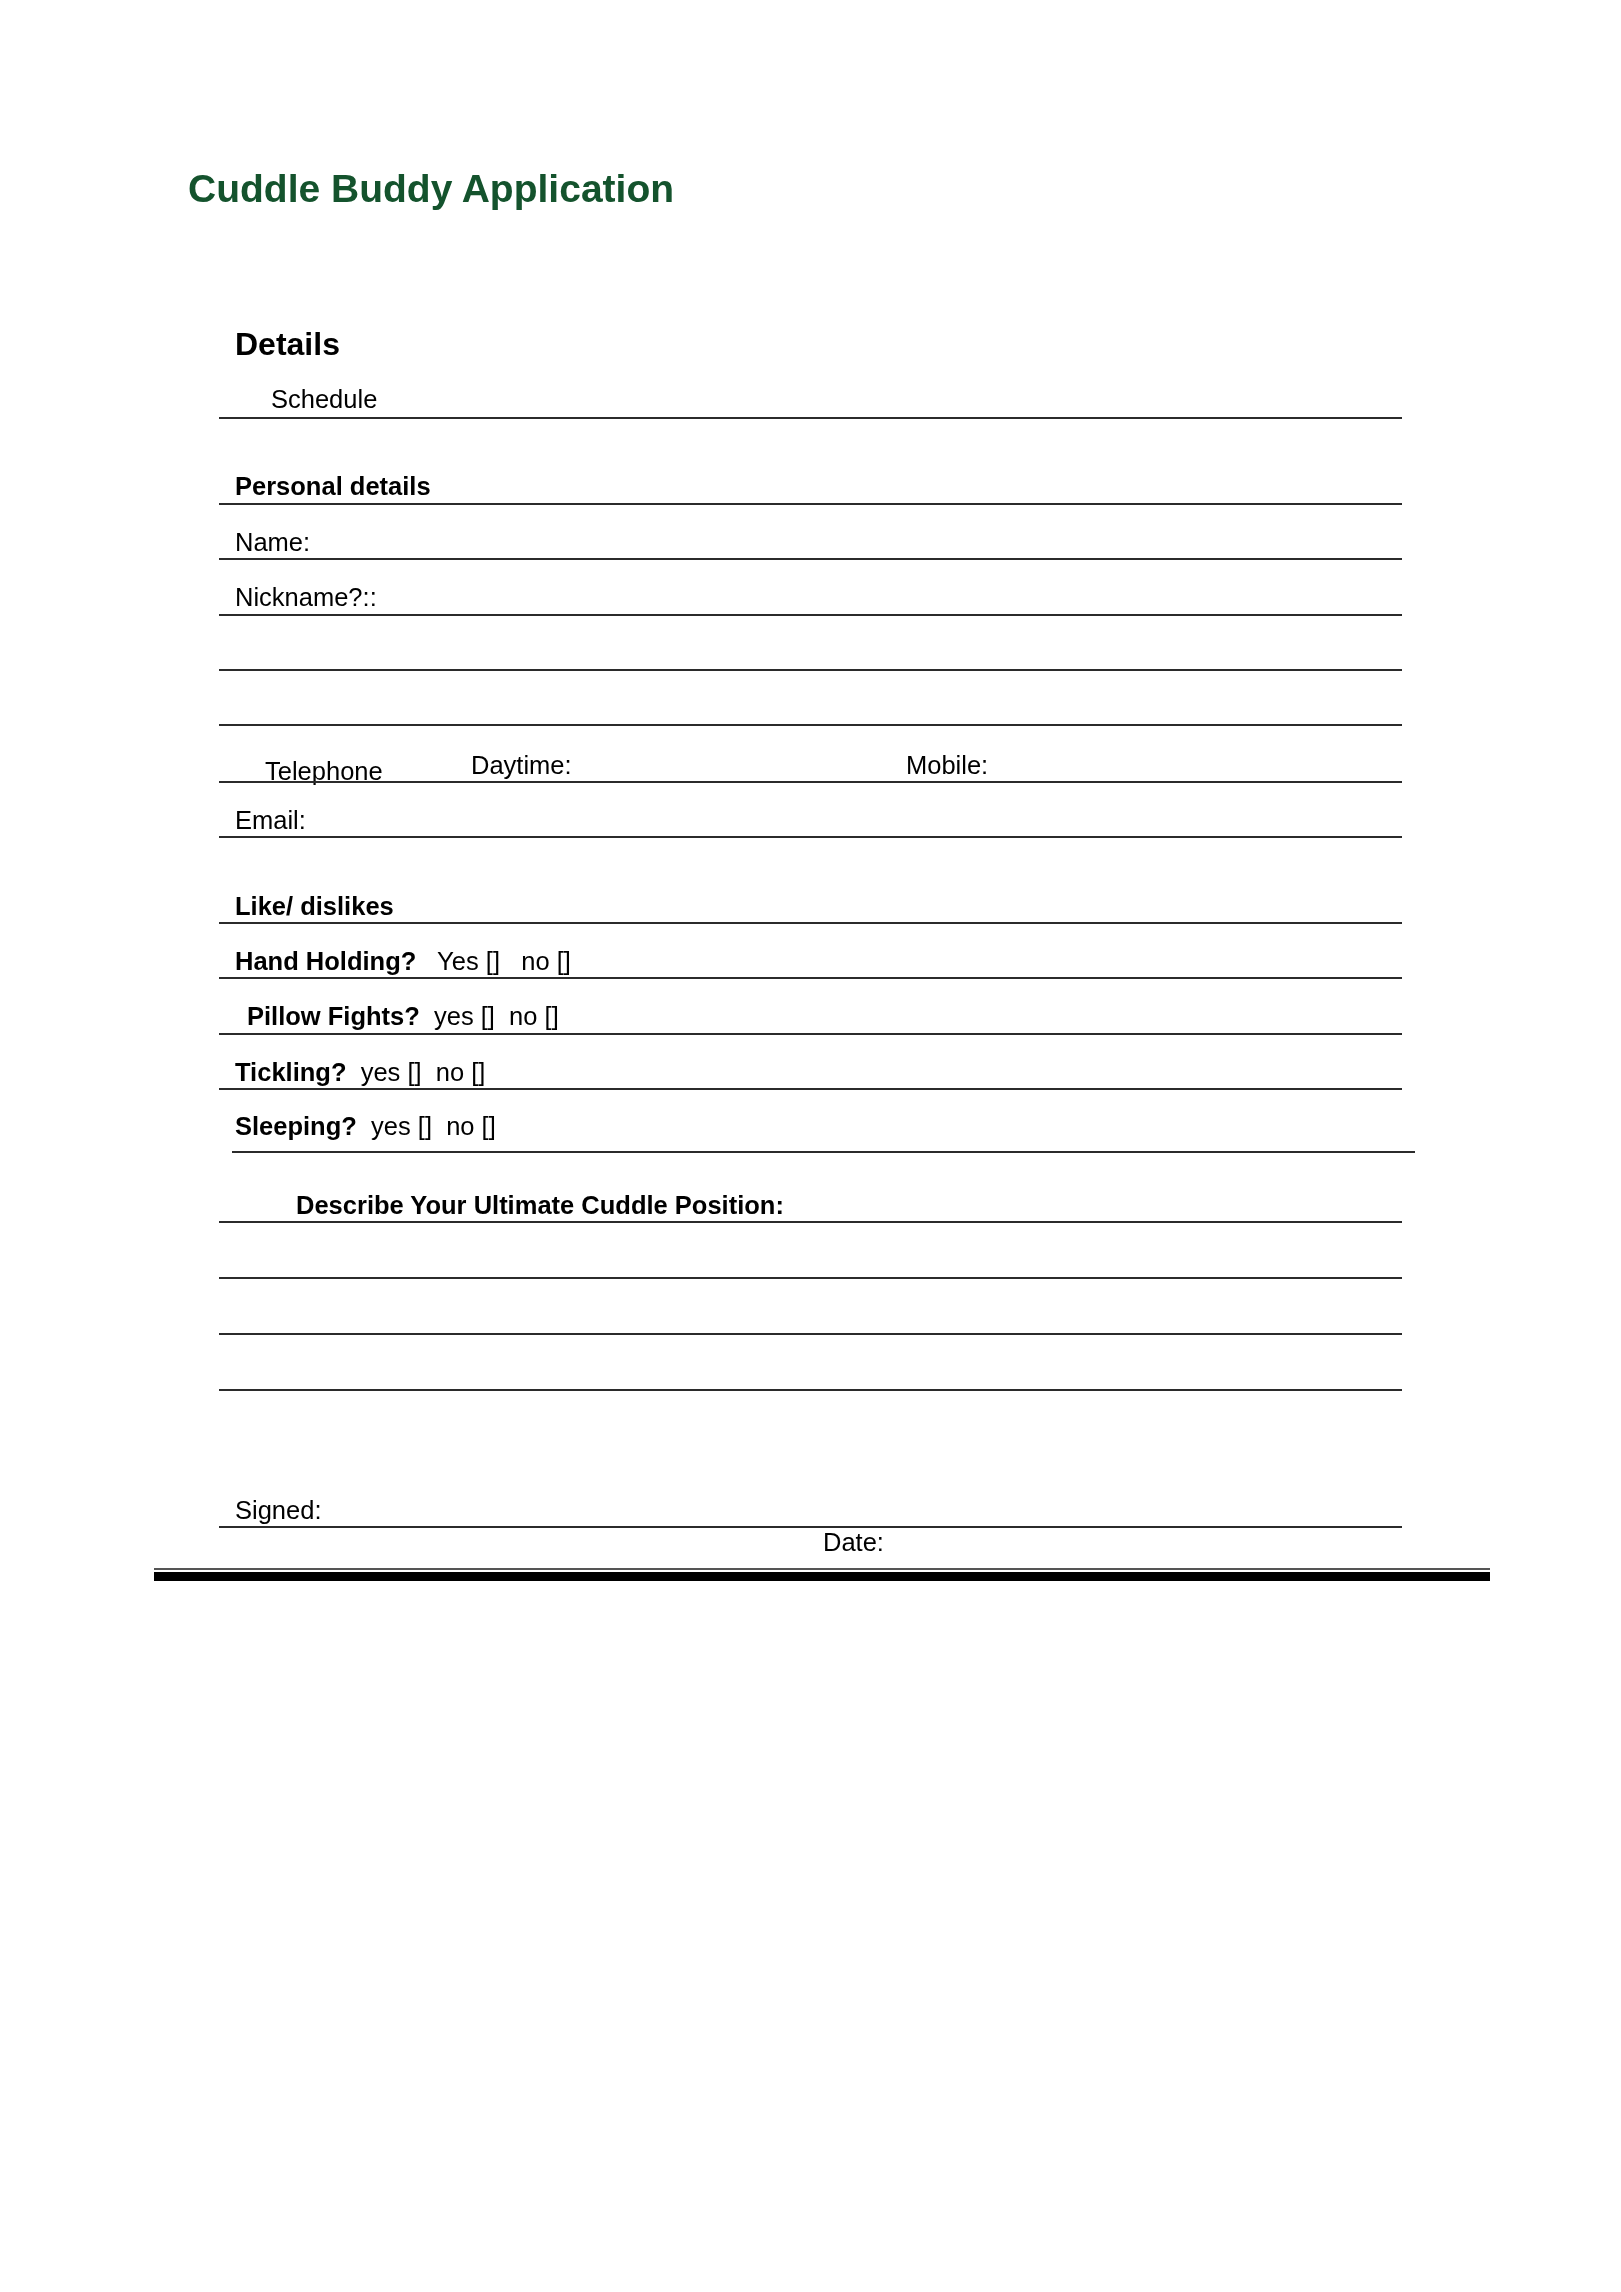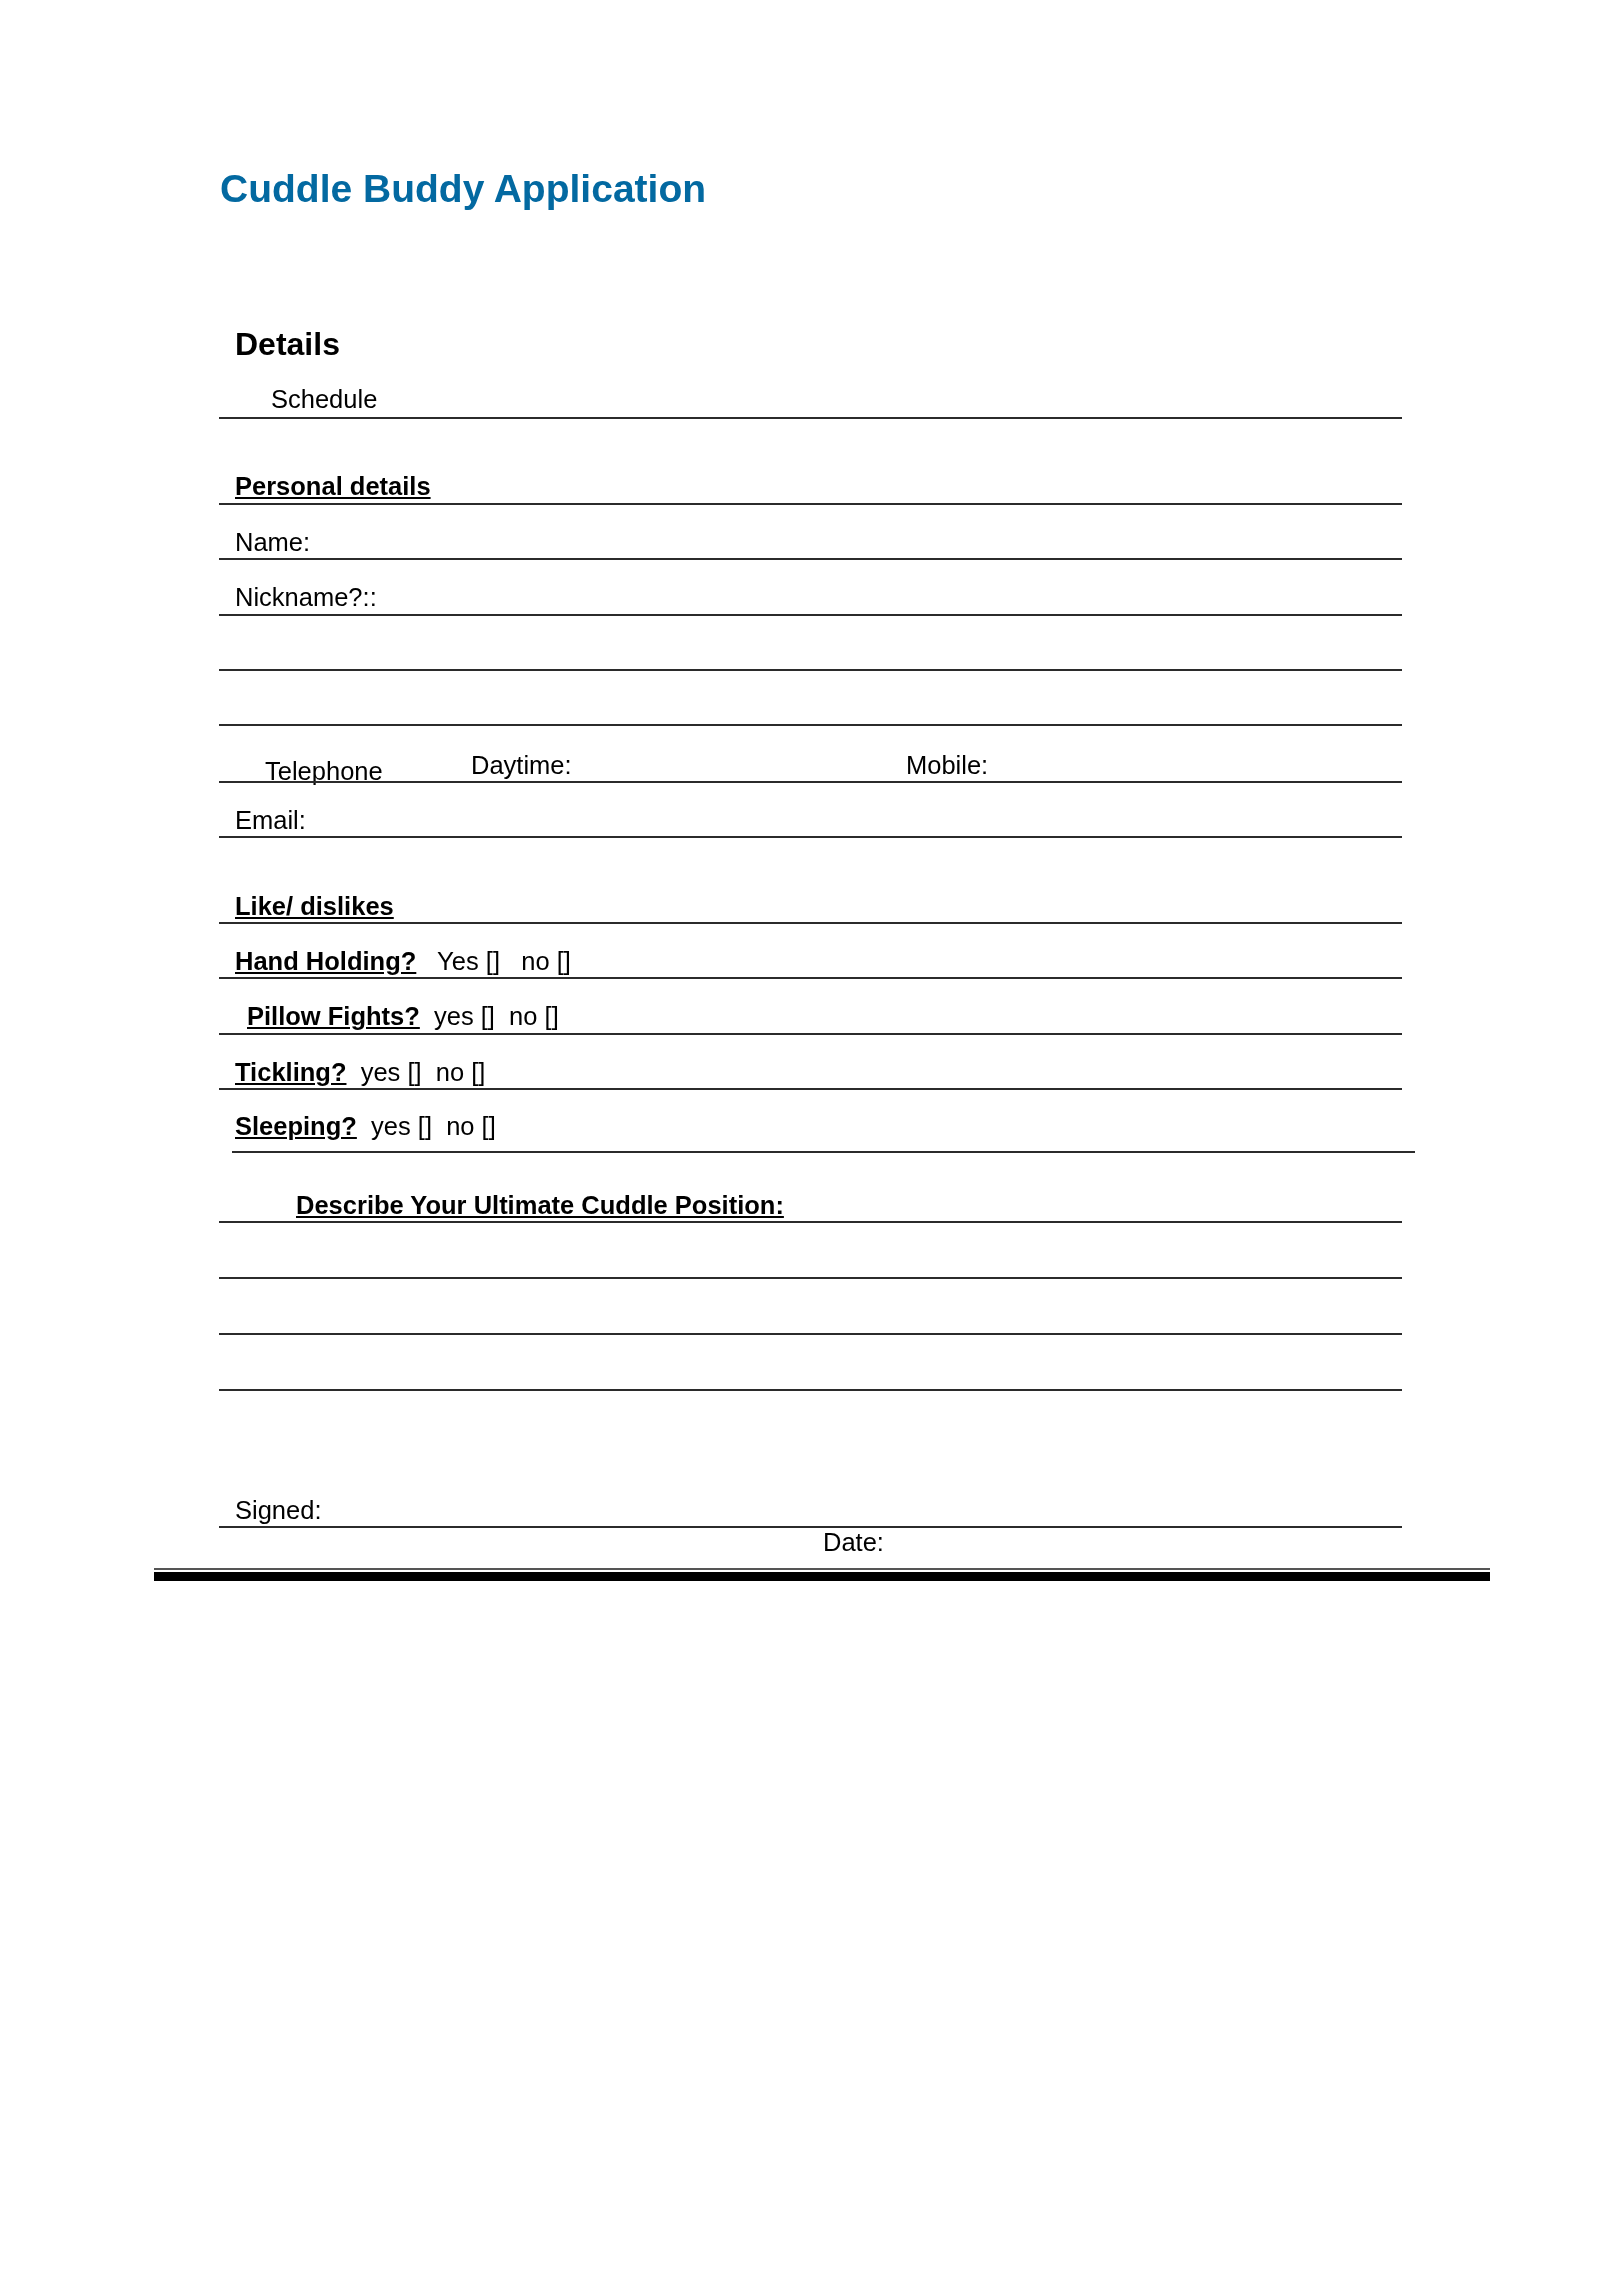--- a/index.html
+++ b/index.html
@@ -1,22 +1,22 @@
 <!DOCTYPE html>
 <html><head>
   <meta charset="utf-8">
   <style>
     html, body { margin: 0; padding: 0; background: #ffffff; }
     body { width: 1621px; height: 2293px; position: relative; overflow: hidden;
            font-family: "Liberation Sans", sans-serif; color: #000; }
     .abs { position: absolute; white-space: pre; }
-    .title { left: 220px; top: 165px; font-size: 39px; font-weight: bold; color: #0369a1; line-height: 47px; }
+    .title { left: 188px; top: 165px; font-size: 39px; font-weight: bold; color: #14532d; line-height: 47px; }
     .h-details { left: 235px; top: 326px; font-size: 32px; font-weight: bold; line-height: 37px; }
     .lbl { font-size: 25.5px; line-height: 29px; }
-    .bold { font-weight: bold; text-decoration: underline; }
+    .bold { font-weight: bold; }
     .rule { position: absolute; height: 2px; background: #2b2b2b; left: 219px; width: 1183px; }
     .opt { font-weight: normal; }
     .bar-thin { position: absolute; left: 154px; width: 1336px; top: 1568px; height: 2px; background: #555; }
     .bar-thick { position: absolute; left: 154px; width: 1336px; top: 1572px; height: 8.8px; background: #000; }
     .field { position: absolute; background: transparent; border: none; outline: none;
              font-family: "Liberation Sans", sans-serif; font-size: 23.5px; height: 33px; }
   </style>
 </head>
 <body>
 

